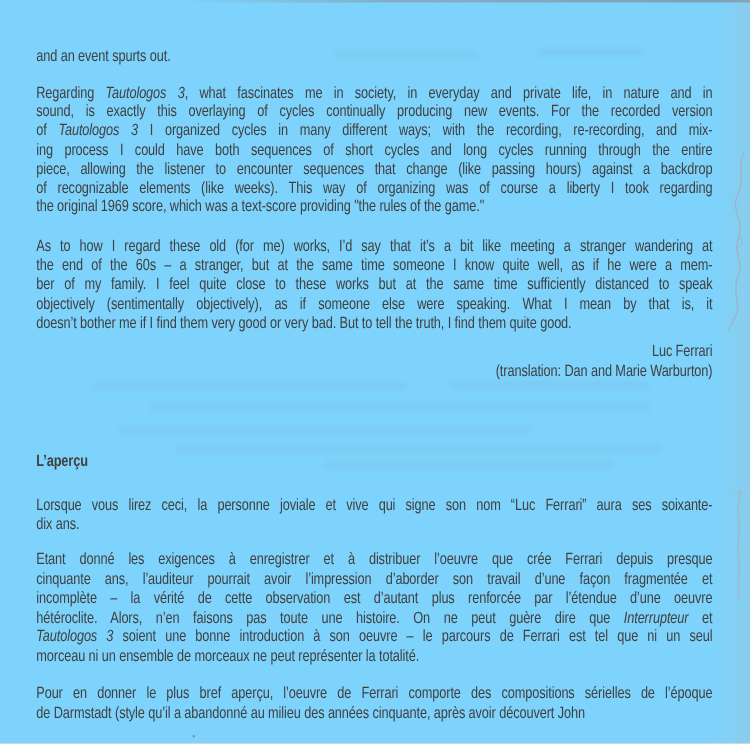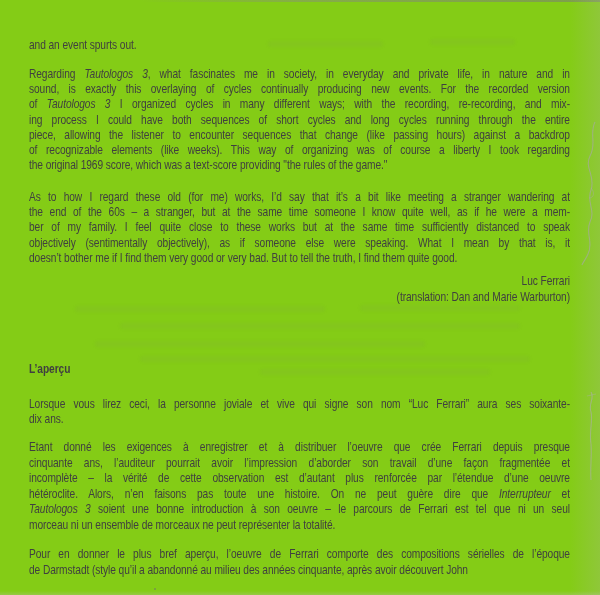--- a/index.html
+++ b/index.html
@@ -4,21 +4,21 @@
 <style>
   html, body {
     margin: 0;
     padding: 0;
     background: #ffffff;
   }
   .page {
     position: relative;
     width: 600px;
     height: 595px;
-    background: #84cc16;
+    background: #7dd3fc;
     overflow: hidden;
     font-family: "Liberation Sans", sans-serif;
     color: #404040;
   }
   
   .right-shade {
     position: absolute;
     top: 0; right: 0;
     width: 30px; height: 595px;
     background: linear-gradient(to right, rgba(190,190,190,0), rgba(182,182,182,0.22));

